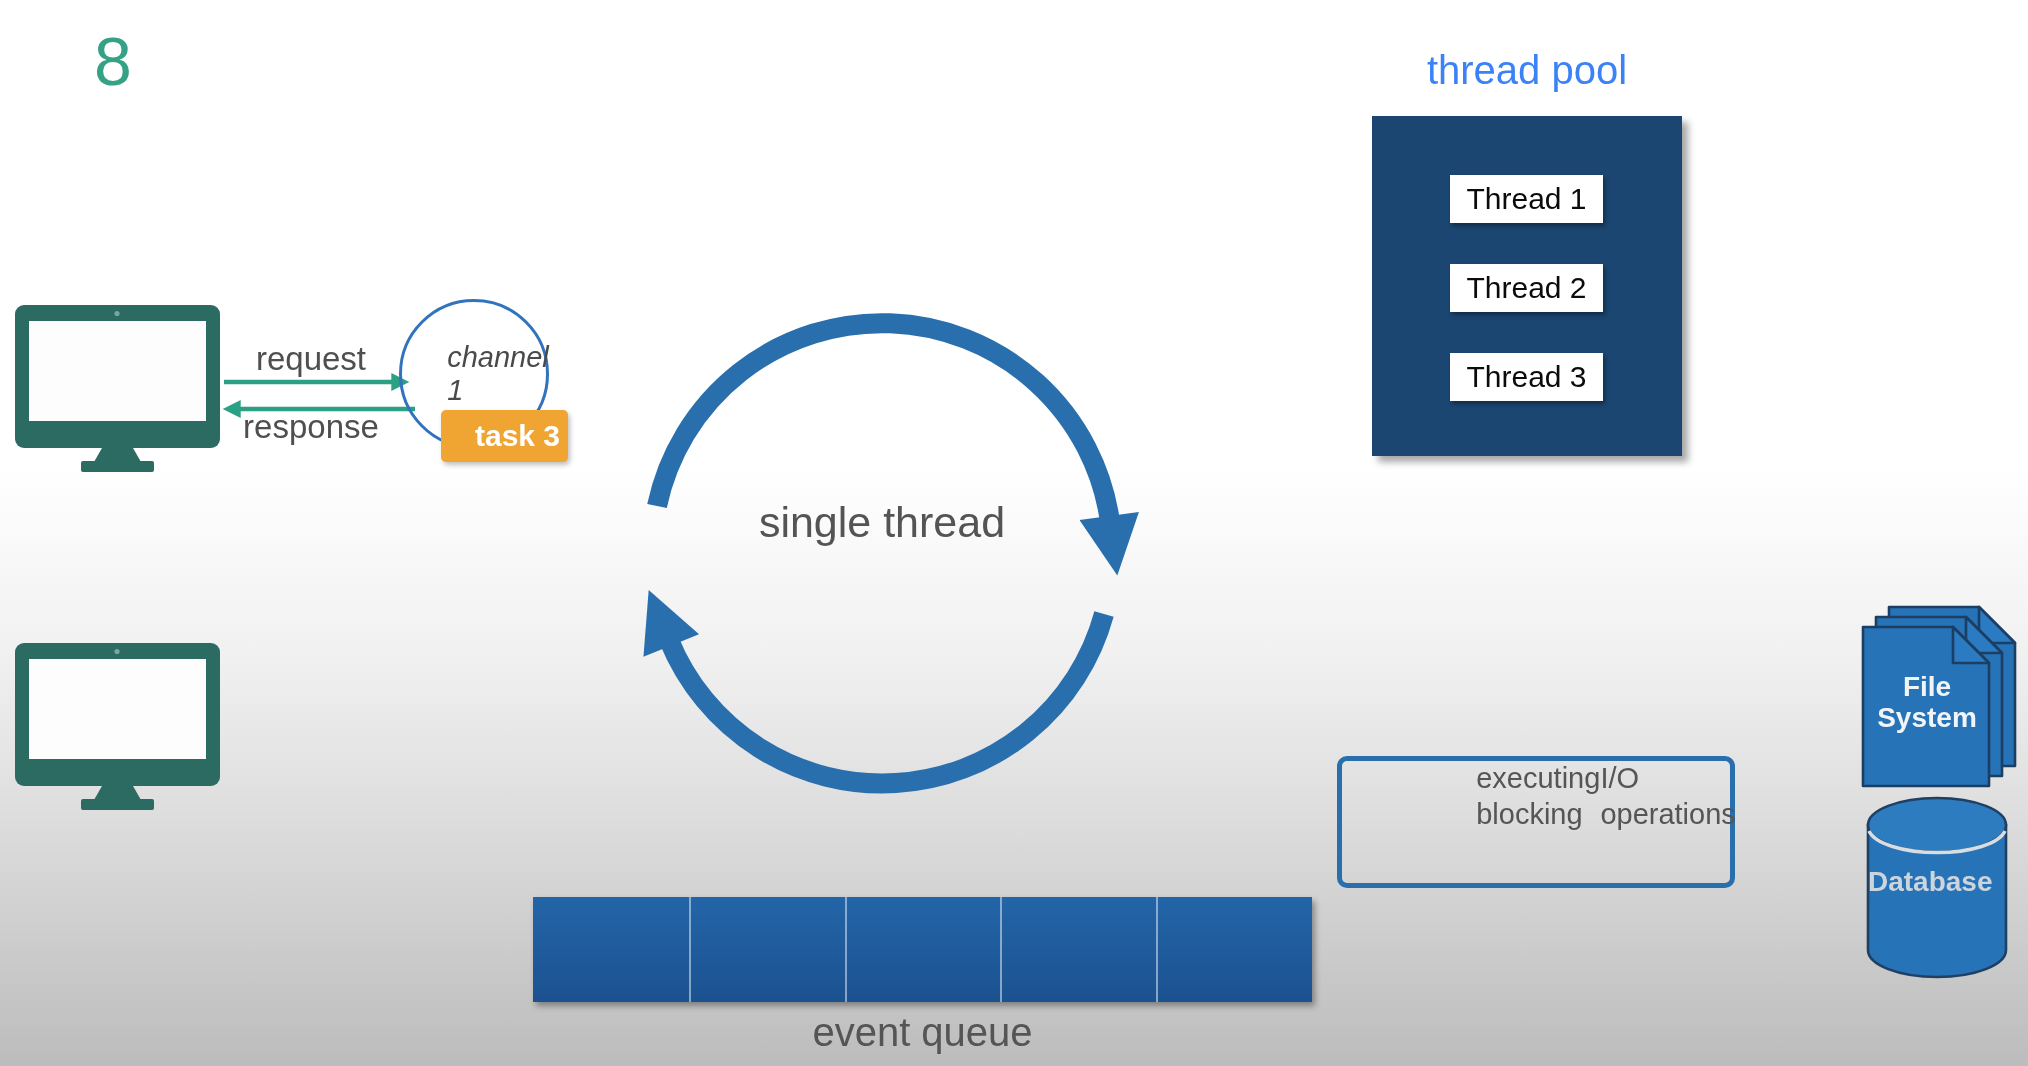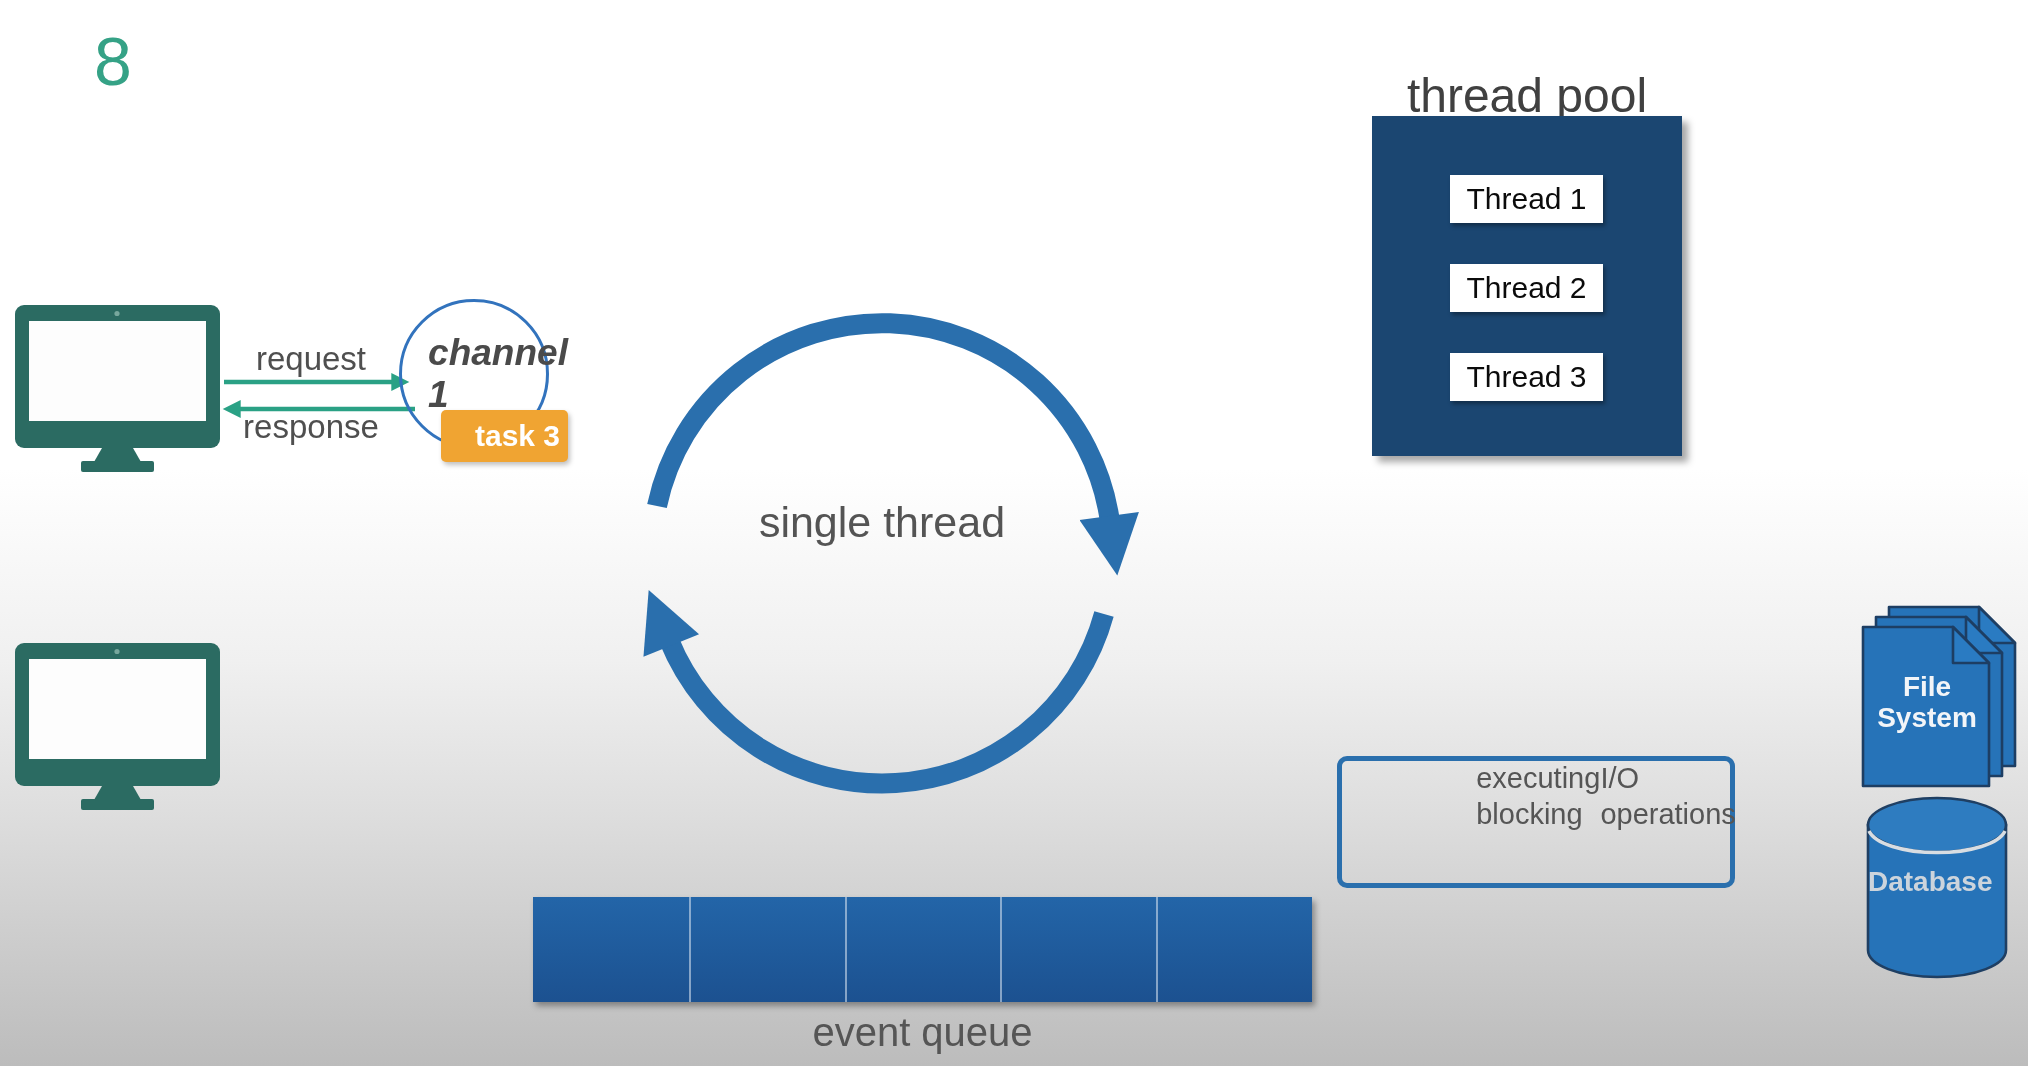--- a/index.html
+++ b/index.html
@@ -15,38 +15,38 @@
 
   
   .arrow-label{width:186px;text-align:center;font-size:33px;color:#4f4f4f;}
 
   
   .channel-circle{
     left:399px;top:299px;width:150px;height:150px;border-radius:50%;
     border:3px solid #3273bd;display:flex;align-items:center;justify-content:center;
     box-sizing:border-box;
   }
-  .channel-label{font-size:37px;font-style:italic;font-weight:bold;color:#4a4a4a;padding-left:48px;}
+  .channel-label{font-size:29px;font-style:italic;font-weight:normal;color:#4a4a4a;padding-left:48px;}
 
   
   .task-box{
     left:441px;top:410px;width:127px;height:52px;background:#f0a432;border-radius:5px;
     box-shadow:2px 3px 5px rgba(0,0,0,0.25);
     display:flex;align-items:center;justify-content:center;padding-left:26px;box-sizing:border-box;
   }
   .task-label{color:#ffffff;font-weight:bold;font-size:30px;}
 
   
   .loop-text{
     left:602px;top:498px;width:560px;text-align:center;
     font-size:43px;line-height:1.16;color:#545454;
   }
 
   
-  .pool-title{left:1372px;top:68px;width:310px;text-align:center;font-size:48px;color:#404040;}
+  .pool-title{left:1372px;top:48px;width:310px;text-align:center;font-size:40px;color:#3b82f6;}
   .pool-box{
     left:1372px;top:116px;width:310px;height:340px;background:#1b4671;
     box-shadow:6px 6px 7px rgba(0,0,0,0.35);
   }
   .thread-item{
     position:absolute;left:78px;width:153px;height:48px;background:#ffffff;
     display:flex;align-items:center;justify-content:center;
     box-shadow:2px 3px 4px rgba(0,0,0,0.35);
     text-align:right;
   }

